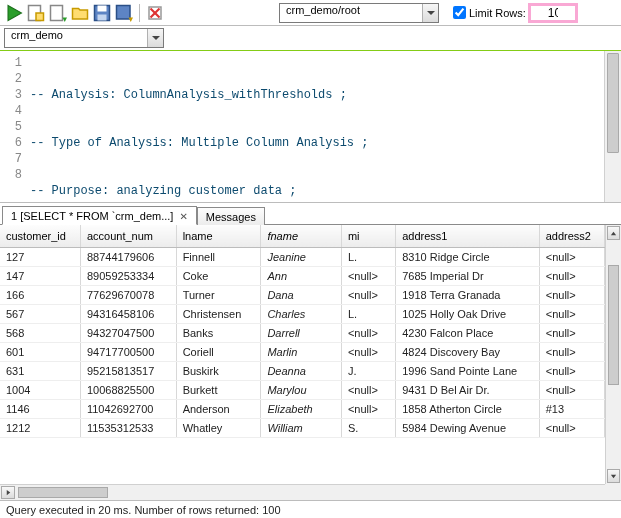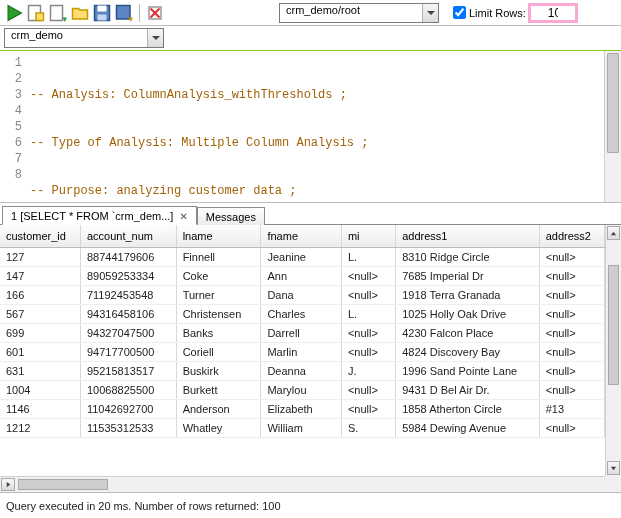--- a/index.html
+++ b/index.html
@@ -90,21 +90,21 @@
     padding: 4px 6px 0 0;
     user-select:none;
     background:#fff;
   }
   .gutter div { height:16px; }
   .code {
     padding: 4px 0 0 2px;
     white-space: pre;
   }
   .code div { height:16px; }
-  .c-comment { color:#a16207; }
+  .c-comment { color:#0c4a6e; }
   .editor-scroll {
     position:absolute; right:0; top:0; bottom:0; width:17px;
     background:#f0f0f0;
     border-left:1px solid #d0d0d0;
   }
   .editor-scroll .thumb {
     position:absolute; left:2px; right:2px; top:2px; height:100px;
     background:#cdcdcd; border:1px solid #a9a9a9; border-radius:1px;
   }
 
@@ -172,21 +172,21 @@
     background:linear-gradient(#fdfdfd,#ececec);
     font-weight:normal;
     border-bottom:1px solid #bcbcbc;
     height:22px;
   }
   .grid td { color:#222; }
 
   .widths-0 { width:74px;}
   .widths-1 { width:88px;}
   .widths-2 { width:78px;}
-  .widths-3 { width:74px;}
+  .widths-3 { width:74px;font-style:italic;}
   .widths-4 { width:50px;}
   .widths-5 { width:132px;}
   .widths-6 { width:60px;}
 
   
   .vscroll {
     position:absolute; right:0; top:0; bottom:16px; width:16px;
     background:#f0f0f0;
     border-left:1px solid #d0d0d0;
   }
@@ -215,21 +215,21 @@
     position:absolute; top:2px; bottom:2px; left:18px; width:90px;
     background:#cdcdcd; border:1px solid #a9a9a9;
   }
   .corner {
     position:absolute; right:0; bottom:0; width:16px; height:16px;
     background:#f0f0f0;
   }
 
   
   .status {
-    height:26px;
+    height:18px;
     border-top:1px solid #bcbcbc;
     display:flex;
     align-items:center;
     padding:0 6px;
     font-size:11px;
     color:#222;
     background:#fff;
   }
 </style>
 </head>
@@ -380,38 +380,38 @@
             <td class="widths-0">147</td>
             <td class="widths-1">89059253334</td>
             <td class="widths-2">Coke</td>
             <td class="widths-3">Ann</td>
             <td class="widths-4">&lt;null&gt;</td>
             <td class="widths-5">7685 Imperial Dr</td>
             <td class="widths-6">&lt;null&gt;</td>
           </tr>
           <tr>
             <td class="widths-0">166</td>
-            <td class="widths-1">71192453548</td>
+            <td class="widths-1">77629670078</td>
             <td class="widths-2">Turner</td>
             <td class="widths-3">Dana</td>
             <td class="widths-4">&lt;null&gt;</td>
             <td class="widths-5">1918 Terra Granada</td>
             <td class="widths-6">&lt;null&gt;</td>
           </tr>
           <tr>
             <td class="widths-0">567</td>
             <td class="widths-1">94316458106</td>
             <td class="widths-2">Christensen</td>
             <td class="widths-3">Charles</td>
             <td class="widths-4">L.</td>
             <td class="widths-5">1025 Holly Oak Drive</td>
             <td class="widths-6">&lt;null&gt;</td>
           </tr>
           <tr>
-            <td class="widths-0">699</td>
+            <td class="widths-0">568</td>
             <td class="widths-1">94327047500</td>
             <td class="widths-2">Banks</td>
             <td class="widths-3">Darrell</td>
             <td class="widths-4">&lt;null&gt;</td>
             <td class="widths-5">4230 Falcon Place</td>
             <td class="widths-6">&lt;null&gt;</td>
           </tr>
           <tr>
             <td class="widths-0">601</td>
             <td class="widths-1">94717700500</td>

